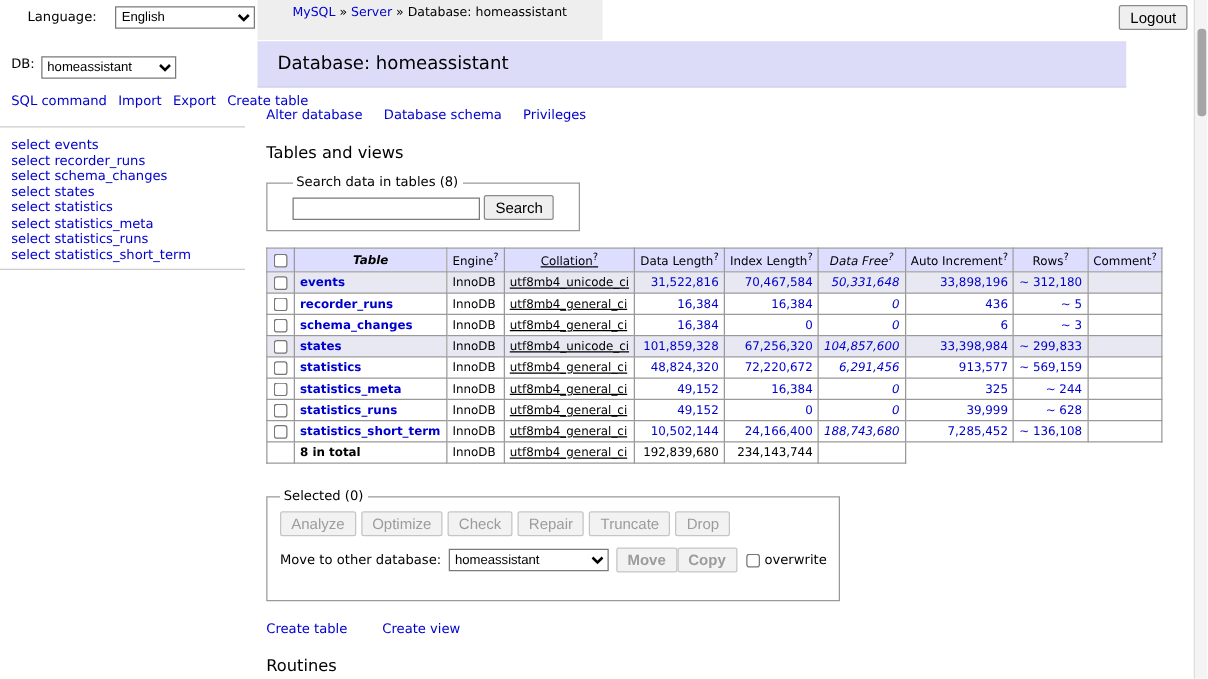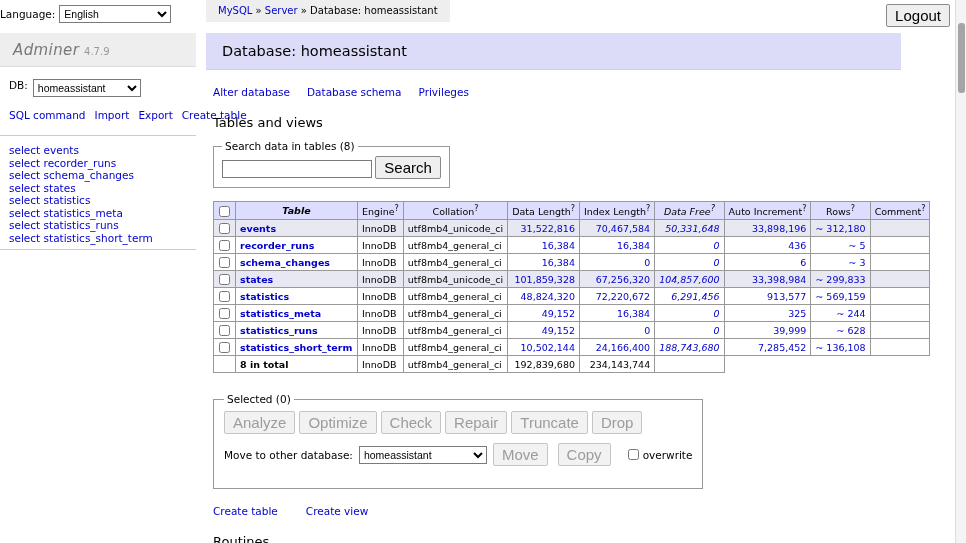--- a/index.html
+++ b/index.html
@@ -10,29 +10,29 @@
     width: 966px; height: 543px;
     overflow: hidden;
     background: #fff;
     color: #000;
     font-family: "DejaVu Sans", "Liberation Sans", sans-serif;
     font-size: 10.5px;
   }
   a { color: #0000cc; text-decoration: none; cursor: pointer; }
 
   
-  #lang { position: absolute; top: 5px; left: 0; display: flex; align-items: center; gap: 4px; }
+  #lang { position: absolute; top: 5px; left: 22px; display: flex; align-items: center; gap: 15px; }
   select { font-size: 10.5px; height: 18px; border: 1px solid #7a7a7a; background: #fff; }
   #lang select { width: 112px; }
 
   
   #logout-btn { position: absolute; top: 4px; right: 16px; }
 
   .btn {
-    font-size: 15px; padding: 2px 8px;
+    font-size: 12px; padding: 2px 8px;
     border: 1px solid #8a8a8a; background: #efefef; color: #000;
     border-radius: 2px;
   }
   .btn:disabled { color: #9c9c9c; border-color: #c5c5c5; background: #f2f2f2; }
 
   
   #menu { position: absolute; top: 33px; left: 0; width: 196px; }
   #menu h1 {
     margin: 0; padding: 8px 13px 7px;
     background: #eeeeee; border-bottom: 1px solid #dcdcdc;
@@ -44,67 +44,67 @@
   #dbs { margin: 0; display: flex; gap: 5px; }
   #dbs select { width: 108px; }
   .menu-links { margin: 12px 0 0; width: 142px; line-height: 13px; }
   .menu-links a { margin-right: 9px; white-space: nowrap; }
   #tables-list { list-style: none; margin: 0; padding: 8px 9px 5px; border-bottom: 1px solid #ccc; }
   #tables-list li { line-height: 12.5px; white-space: nowrap; }
 
   
   #breadcrumb {
     position: absolute; top: 0; left: 206px;
-    height: 22px; line-height: 22px;
-    background: #eeeeee; padding: 0 12px;
+    height: 32px; line-height: 22px;
+    background: #eeeeee; padding: 0 28px;
     font-size: 10px; white-space: nowrap;
   }
 
   
   #content { position: absolute; top: 33px; left: 206px; right: 11px; }
   h2 {
     margin: 0 54px 0 0; padding: 10px 16px;
     background: #dcdcf8; border-bottom: 1px solid #cfcfea;
     font-size: 14.5px; font-weight: normal;
   }
   .links { margin: 16px 0 0 7px; }
   .links a { margin-right: 17px; }
   h3 { font-size: 13px; font-weight: normal; margin: 17px 0 0 7px; }
 
   fieldset {
     display: inline-block; vertical-align: top;
-    border: 1px solid #999; margin: 10px 0 0 7px; padding: 4px 8px 8px;
+    border: 1px solid #999; margin: 10px 0 0 7px; padding: 4px 20px 8px;
   }
   legend { padding: 0 3px; font-size: 10.5px; }
   #search-input { width: 150px; height: 18px; border: 1px solid #7a7a7a; padding: 1px 3px; font-size: 10.5px; }
 
   
   #tables-table { border-collapse: collapse; table-layout: fixed; margin: 13px 0 0 7px; font-size: 9.5px; }
   #tables-table th, #tables-table td {
     border: 1px solid #999; padding: 2px 4px; height: 17px;
     overflow: hidden; white-space: nowrap;
   }
   thead th, thead td { background: #ddddff; text-align: center; font-weight: normal; }
   thead .col-table-label { font-weight: bold; font-style: italic; }
   tbody th, tfoot th { text-align: left; font-weight: bold; }
   td.num { text-align: right; }
   tr.hl td, tr.hl th { background: #e8e8f2; }
   sup { font-size: 8px; }
   .center { text-align: center; }
   input[type="checkbox"] { width: 11px; height: 11px; margin: 0 1px; vertical-align: middle; }
-  .c0 { width: 17px; } .c1 { width: 122px; } .c2 { width: 41px; } .c3 { width: 100px; }
+  .c0 { width: 17px; } .c1 { width: 122px; } .c2 { width: 41px; } .c3 { width: 100px; text-decoration: underline; }
   .c4 { width: 70px; } .c5 { width: 71px; } .c6 { width: 63px; font-style: italic; } .c7 { width: 80px; }
   .c8 { width: 59px; } .c9 { width: 52px; }
 
   
   #selected-fieldset { margin-top: 20px; padding: 6px 10px 22px; }
   #op-buttons .btn { margin-right: 4px; }
   .move-row { margin-top: 9px; display: flex; align-items: center; gap: 6px; }
   #move-select { width: 128px; }
-  #move-buttons .btn { margin-right: 10px; }
+  #move-buttons .btn { margin-right: 0; font-weight: bold; }
   .move-row label { display: flex; align-items: center; gap: 3px; }
 
   .links-wide a { margin-right: 28px; }
 
   
   #scrollbar { position: absolute; top: 0; right: 0; width: 11px; height: 543px; background: #f4f4f4; border-left: 1px solid #ddd; }
   #scroll-thumb { position: absolute; top: 23px; left: 2px; width: 7px; height: 70px; background: #a5a5a5; border-radius: 3px; }
 </style>
 </head>
 <body>
@@ -112,24 +112,20 @@
 <div id="lang">
   <span>Language:</span>
   <select>
     <option>English</option>
   </select>
 </div>
 
 <button id="logout-btn" class="btn">Logout</button>
 
 <div id="menu">
-  <h1>
-    <span class="app-name">Adminer</span>
-    <span class="version">4.7.9</span>
-  </h1>
   <div class="menu-block">
     <p id="dbs">
       <span>DB:</span>
       <select>
         <option>homeassistant</option>
       </select>
     </p>
     <p class="menu-links" id="menu-links"><a>SQL command</a><a>Import</a><a>Export</a><a>Create table</a></p>
   </div>
   <ul id="tables-list">

